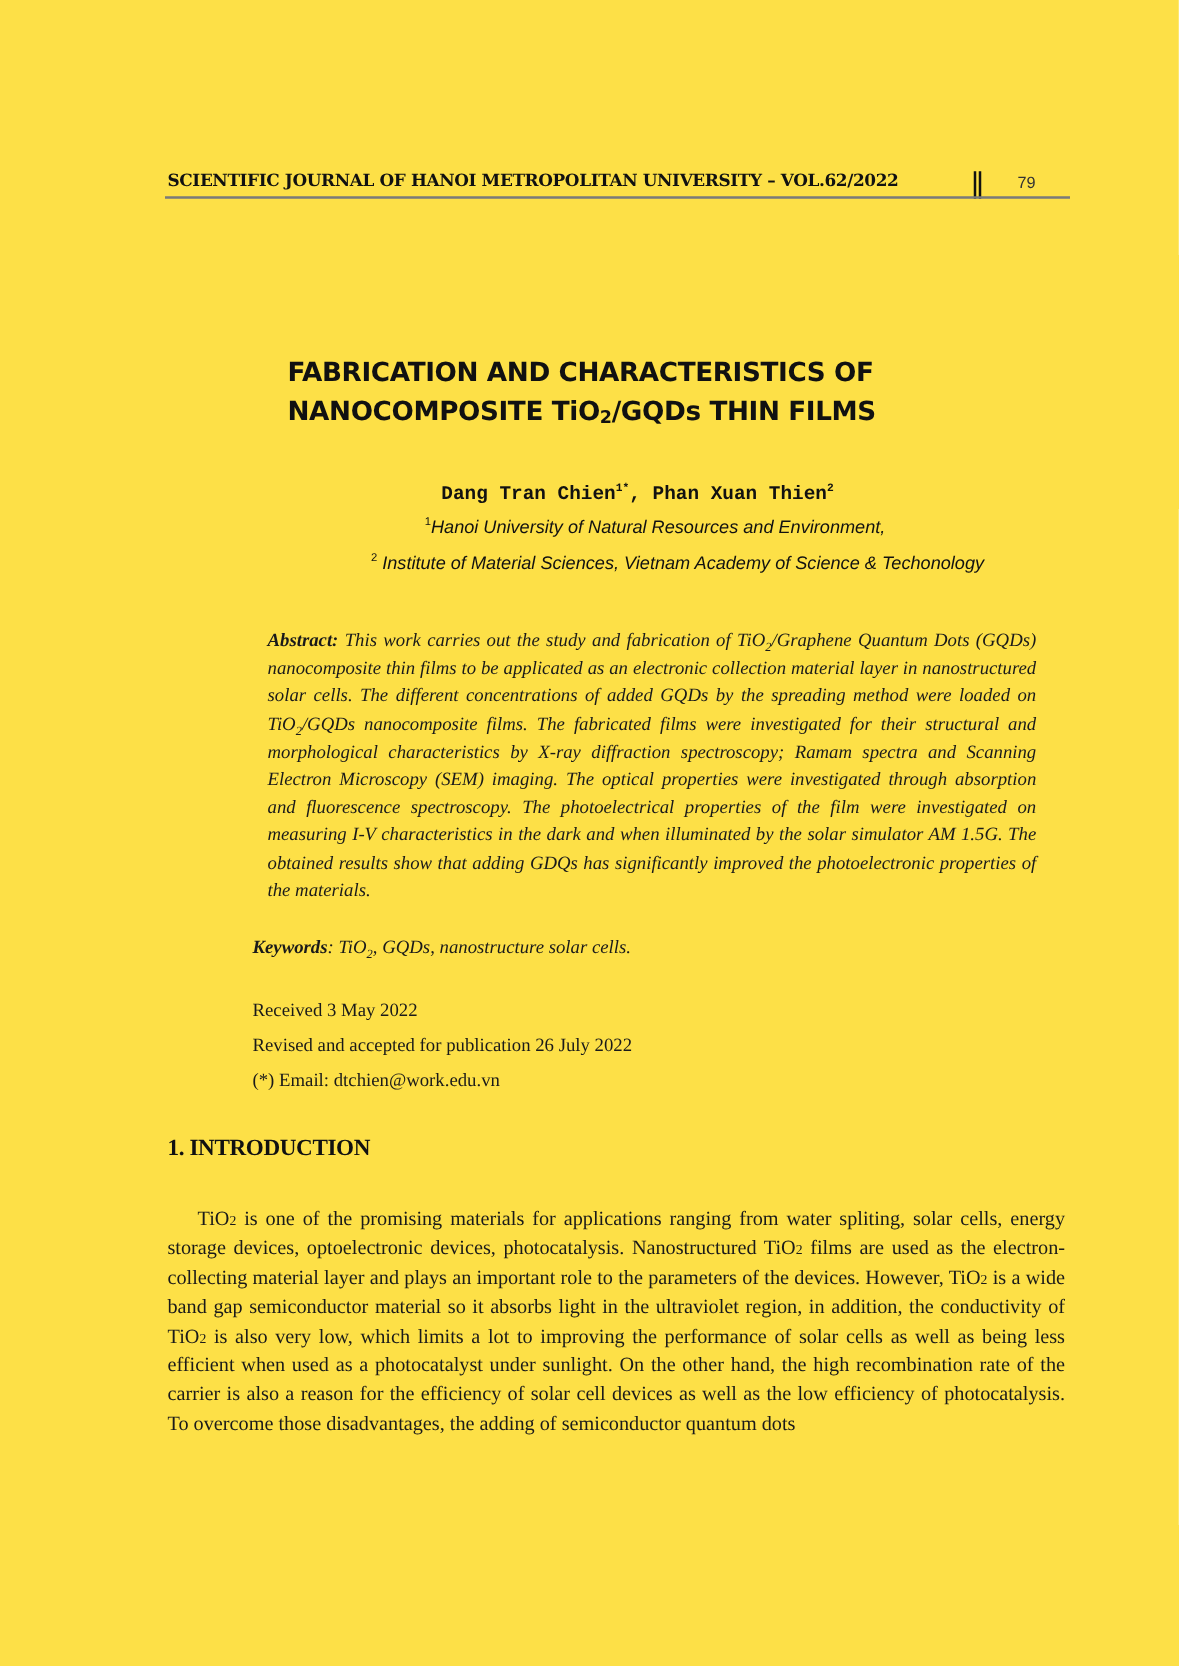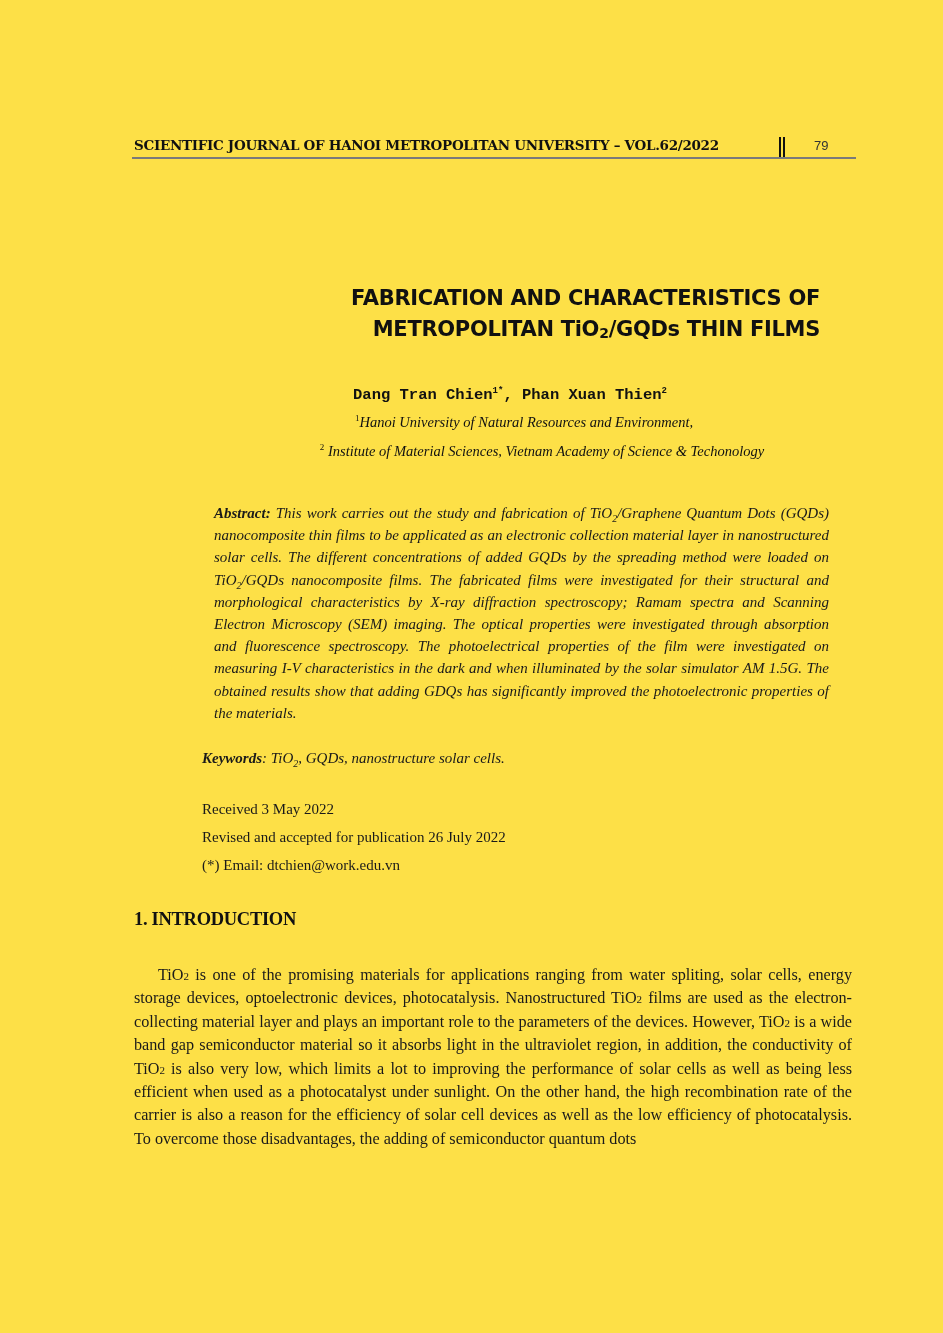--- a/index.html
+++ b/index.html
@@ -7,27 +7,27 @@
   .page { position: absolute; left: 0; top: 0; width: 943px; height: 1333px; background: #fde047; padding-left: 14px; }
 
   
   .running-header { position: absolute; left: 134px; top: 137px; width: 722px; height: 22px; }
   .journal-name { position: absolute; left: 0; top: 0; font-family: "DejaVu Serif", serif; font-weight: bold; font-size: 13.5px; letter-spacing: -0.3px; color: #111; white-space: nowrap; }
   .header-sep { position: absolute; left: 645px; top: 0px; width: 6px; height: 22px; border-left: 2px solid #111; border-right: 2px solid #111; box-sizing: border-box; }
   .page-number { position: absolute; left: 680px; top: 1px; font-family: Liberation Sans, sans-serif; font-size: 13px; color: #333; }
   .header-rule { position: absolute; left: 132px; top: 157px; width: 724px; height: 2px; background: #7a7a7a; }
 
   
-  .title { position: absolute; left: 230px; top: 283px; width: 590px; text-align: right; font-family: "DejaVu Sans", sans-serif; font-weight: bold; font-size: 21px; line-height: 31px; color: #111; letter-spacing: -0.3px; }
+  .title { position: absolute; left: 230px; top: 283px; width: 590px; text-align: left; font-family: "DejaVu Sans", sans-serif; font-weight: bold; font-size: 21px; line-height: 31px; color: #111; letter-spacing: -0.3px; }
   .title sub { font-size: 14px; vertical-align: -2px; line-height: 0; }
 
   
   .authors { position: absolute; left: 200px; top: 386px; width: 620px; text-align: center; font-family: Liberation Mono, monospace; font-weight: bold; font-size: 15.5px; }
   .authors sup { font-size: 9px; vertical-align: 6px; line-height: 0; }
-  .affil { position: absolute; left: 200px; width: 620px; text-align: center; font-family: Liberation Serif, serif; font-style: italic; font-size: 14.5px; }
+  .affil { position: absolute; left: 200px; width: 620px; text-align: center; font-family: Liberation Sans, sans-serif; font-style: italic; font-size: 14.5px; }
   .affil sup { font-size: 9px; vertical-align: 6px; line-height: 0; font-style: normal; }
   .affil-1 { top: 414px; left: 214px; }
   .affil-2 { top: 443px; left: 222px; width: 640px; }
 
   
   .abstract { position: absolute; left: 214px; top: 502px; width: 615px; font-family: "Liberation Serif", serif; font-style: italic; font-size: 15px; line-height: 22.2px; text-align: justify; color: #1a1a1a; }
   .abstract .label { font-weight: bold; }
   .abstract sub { font-size: 10px; line-height: 0; }
   .keywords { position: absolute; left: 202px; top: 750px; width: 615px; font-family: "Liberation Serif", serif; font-style: italic; font-size: 15px; color: #1a1a1a; }
   .keywords .label { font-weight: bold; }
@@ -50,21 +50,21 @@
 
   <div class="running-header">
     <span class="journal-name">SCIENTIFIC JOURNAL OF HANOI METROPOLITAN UNIVERSITY  – VOL.62/2022</span>
     <span class="header-sep"></span>
     <span class="page-number">79</span>
   </div>
   <div class="header-rule"></div>
 
   <div class="title">
     <div>FABRICATION AND CHARACTERISTICS OF</div>
-    <div><span>METROPOLITAN TiO</span><sub>2</sub><span>/GQDs THIN FILMS</span></div>
+    <div><span>NANOCOMPOSITE TiO</span><sub>2</sub><span>/GQDs THIN FILMS</span></div>
   </div>
 
   <div class="authors">
     <span>Dang Tran Chien</span><sup>1*</sup><span>, </span><span>Phan Xuan Thien</span><sup>2</sup>
   </div>
 
   <div class="affil affil-1"><sup>1</sup><span>Hanoi University of Natural Resources and Environment,</span></div>
   <div class="affil affil-2"><sup>2</sup><span> Institute of Material Sciences, Vietnam Academy of Science &amp; Techonology</span></div>
 
   <div class="abstract"><span class="label">Abstract:</span><span> This work carries out the study and fabrication of TiO</span><sub>2</sub><span>/Graphene Quantum Dots (GQDs) nanocomposite thin films to be applicated as an electronic collection material layer in nanostructured solar cells. The different concentrations of added GQDs by the spreading method were loaded on TiO</span><sub>2</sub><span>/GQDs nanocomposite films. The fabricated films were investigated for their structural and morphological characteristics by X-ray diffraction spectroscopy; Ramam spectra and Scanning Electron Microscopy (SEM)  imaging. The optical properties were investigated through absorption and fluorescence spectroscopy. The photoelectrical properties of the film were investigated on measuring I-V characteristics in the dark and when illuminated by the solar simulator AM 1.5G. The obtained results show that adding GDQs has significantly improved the photoelectronic properties of the materials.</span></div>

